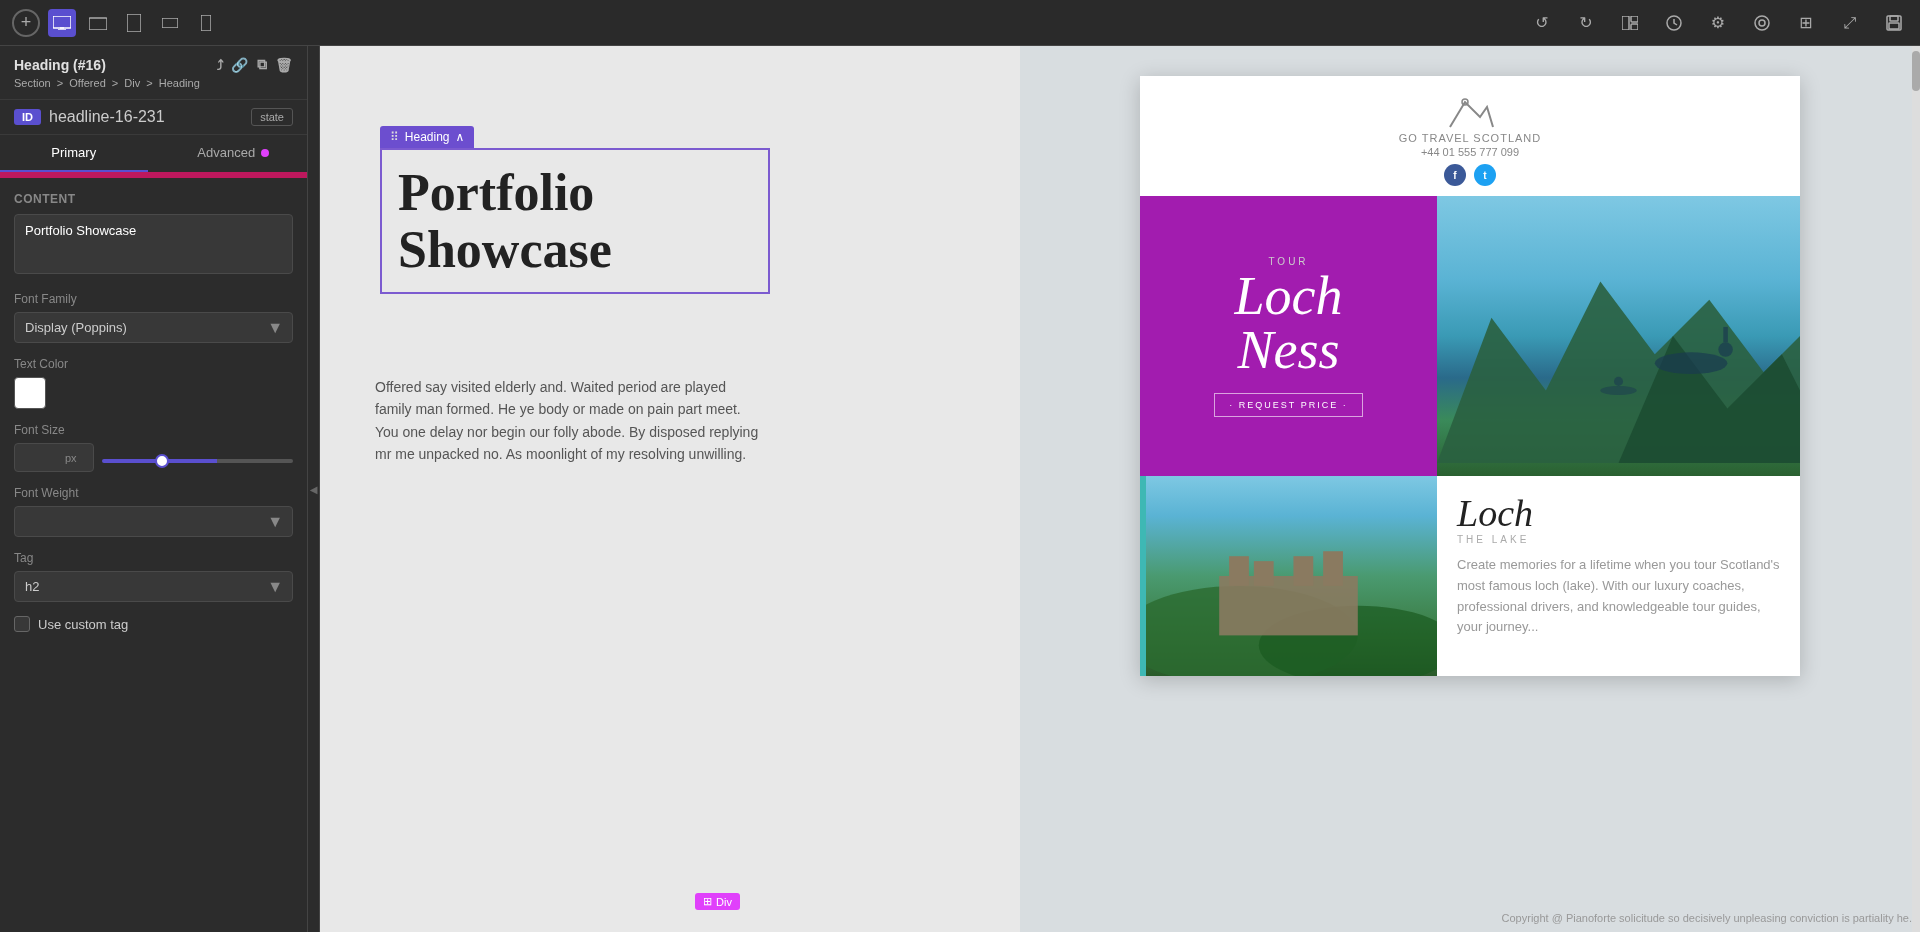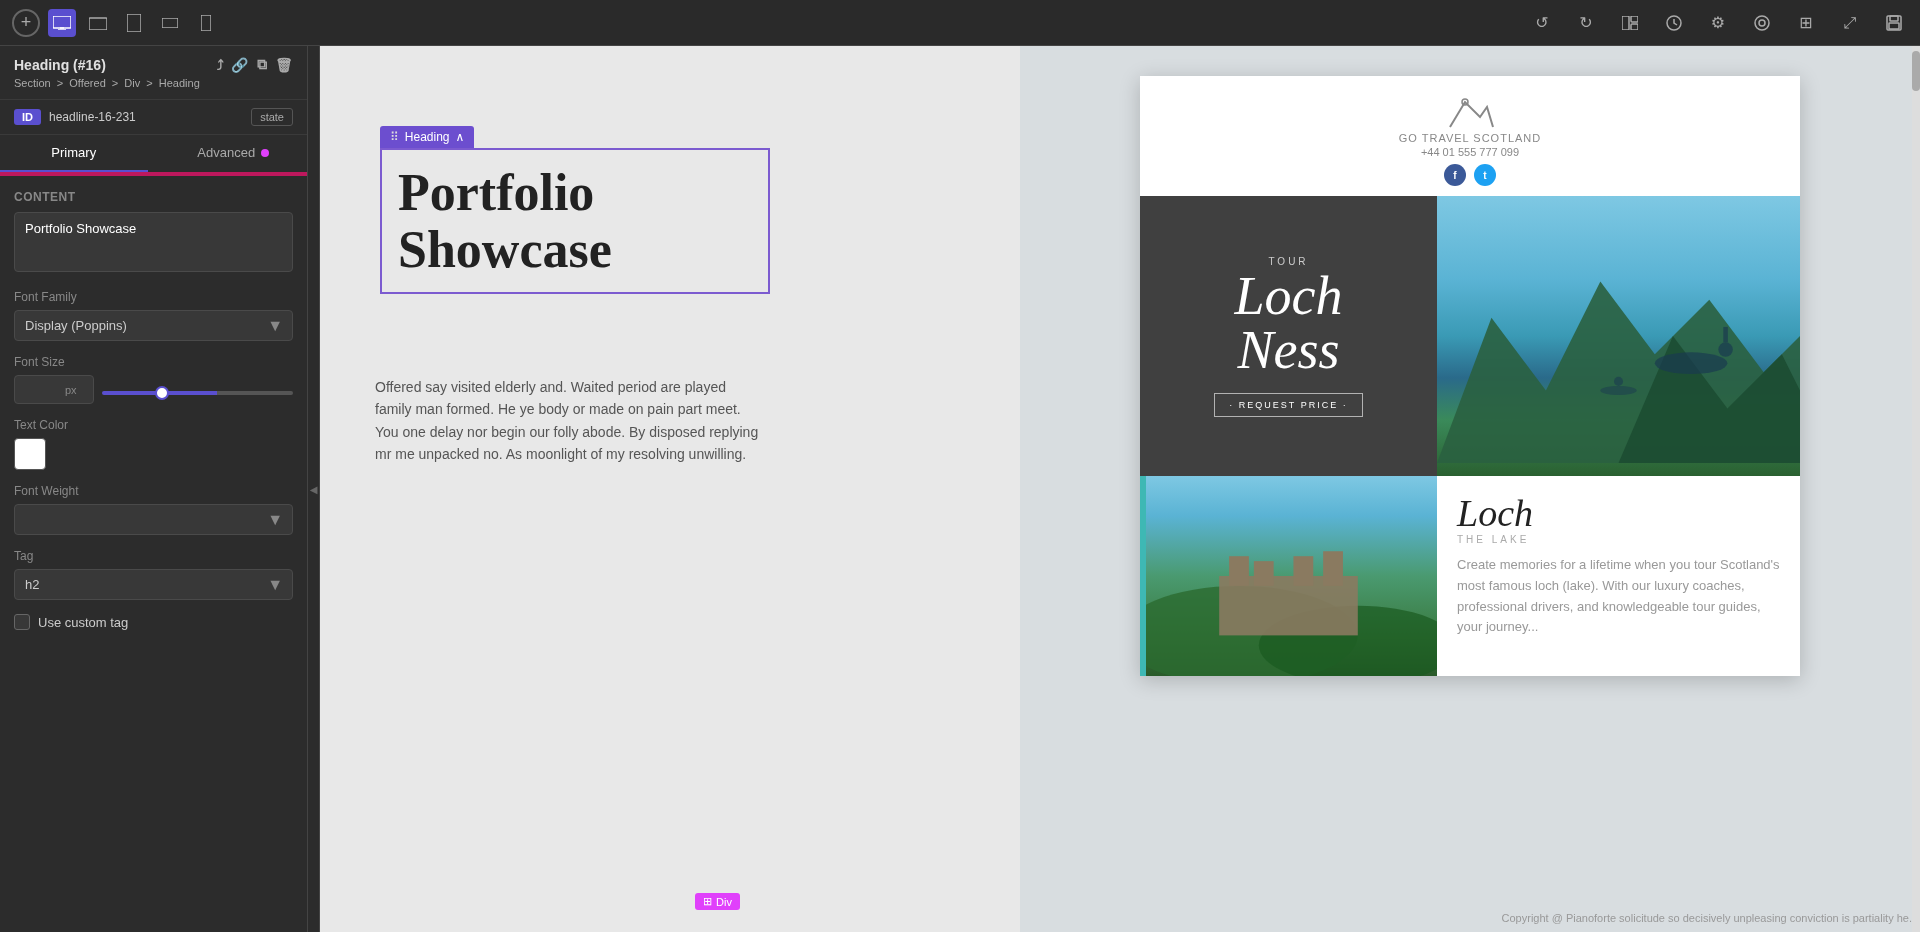--- a/index.html
+++ b/index.html
@@ -80,36 +80,36 @@
     }
     .id-badge {
       background: #5a4fcf;
       color: #fff;
       font-size: 11px;
       padding: 2px 8px;
       border-radius: 3px;
       font-weight: bold;
     }
     .id-value {
-      font-size: 12px;
+      font-size: 16px;
       color: #ccc;
       flex: 1;
     }
     .state-badge {
       font-size: 11px;
       color: #aaa;
       border: 1px solid #555;
       padding: 2px 8px;
       border-radius: 3px;
     }
 
     
     .panel-tabs {
       display: flex;
-      border-bottom: 4px solid #be185d;
+      border-bottom: 6px solid #be185d;
       gap: 12px;
     }
     .panel-tab {
       flex: 1;
       text-align: center;
       padding: 10px;
       font-size: 13px;
       cursor: pointer;
       color: #aaa;
       border-bottom: 2px solid transparent;
@@ -543,37 +543,37 @@
       <div class="form-row">
         <label class="form-label">Font Family</label>
         <div style="position:relative">
           <select class="form-select">
             <option>Display (Poppins)</option>
           </select>
           <span style="position:absolute;right:10px;top:50%;transform:translateY(-50%);color:#888;pointer-events:none">▼</span>
         </div>
       </div>
 
+      <div class="form-row">
+        <label class="form-label">Text Color</label>
+        <div class="color-row">
+          <div class="color-swatch"></div>
+        </div>
+      </div>
+
       <div class="form-row font-size-row">
         <label class="form-label">Font Size</label>
         <div class="font-size-controls">
           <div class="font-size-input-wrap">
             <input type="number" class="font-size-input" value="" style="">
             <span class="font-size-unit">px</span>
           </div>
           <div class="slider-wrap">
             <input type="range" class="slider" min="0" max="200" value="60" style="">
           </div>
-        </div>
-      </div>
-
-      <div class="form-row">
-        <label class="form-label">Text Color</label>
-        <div class="color-row">
-          <div class="color-swatch"></div>
         </div>
       </div>
 
       <div class="form-row">
         <label class="form-label">Font Weight</label>
         <div style="position:relative">
           <select class="form-select">
             <option value=""></option>
           </select>
           <span style="position:absolute;right:10px;top:50%;transform:translateY(-50%);color:#888;pointer-events:none">▼</span>
@@ -644,21 +644,21 @@
             <div class="travel-logo-text">GO TRAVEL SCOTLAND</div>
             <div class="travel-phone">+44 01 555 777 099</div>
             <div class="travel-social">
               <div class="social-icon fb">f</div>
               <div class="social-icon tw">t</div>
             </div>
           </div>
 
           <div style="display:flex;height:280px;">
 
-            <div style="width:45%;background:#404040;display:flex;flex-direction:column;align-items:center;justify-content:center;padding:20px;">
+            <div style="width:45%;background:#a21caf;display:flex;flex-direction:column;align-items:center;justify-content:center;padding:20px;">
               <div style="color:#ccc;font-size:10px;letter-spacing:3px;text-transform:uppercase;margin-bottom:2px;">TOUR</div>
               <div style="font-family:Georgia,serif;font-size:54px;color:#fff;font-style:italic;line-height:1;">Loch</div>
               <div style="font-family:Georgia,serif;font-size:54px;color:#fff;font-style:italic;line-height:1;">Ness</div>
               <button style="margin-top:16px;border:1px solid rgba(255,255,255,0.6);color:#fff;padding:6px 14px;font-size:9px;letter-spacing:2px;background:transparent;cursor:pointer;">· REQUEST PRICE ·</button>
             </div>
 
             <div style="width:55%;position:relative;overflow:hidden;">
 
               <div style="position:absolute;inset:0;background:linear-gradient(to bottom,#7ec8e3 0%,#5ab3d4 30%,#3a9ab5 50%,#2a6a8a 65%,#3a8a5a 80%,#2a6030 100%);"></div>
 

